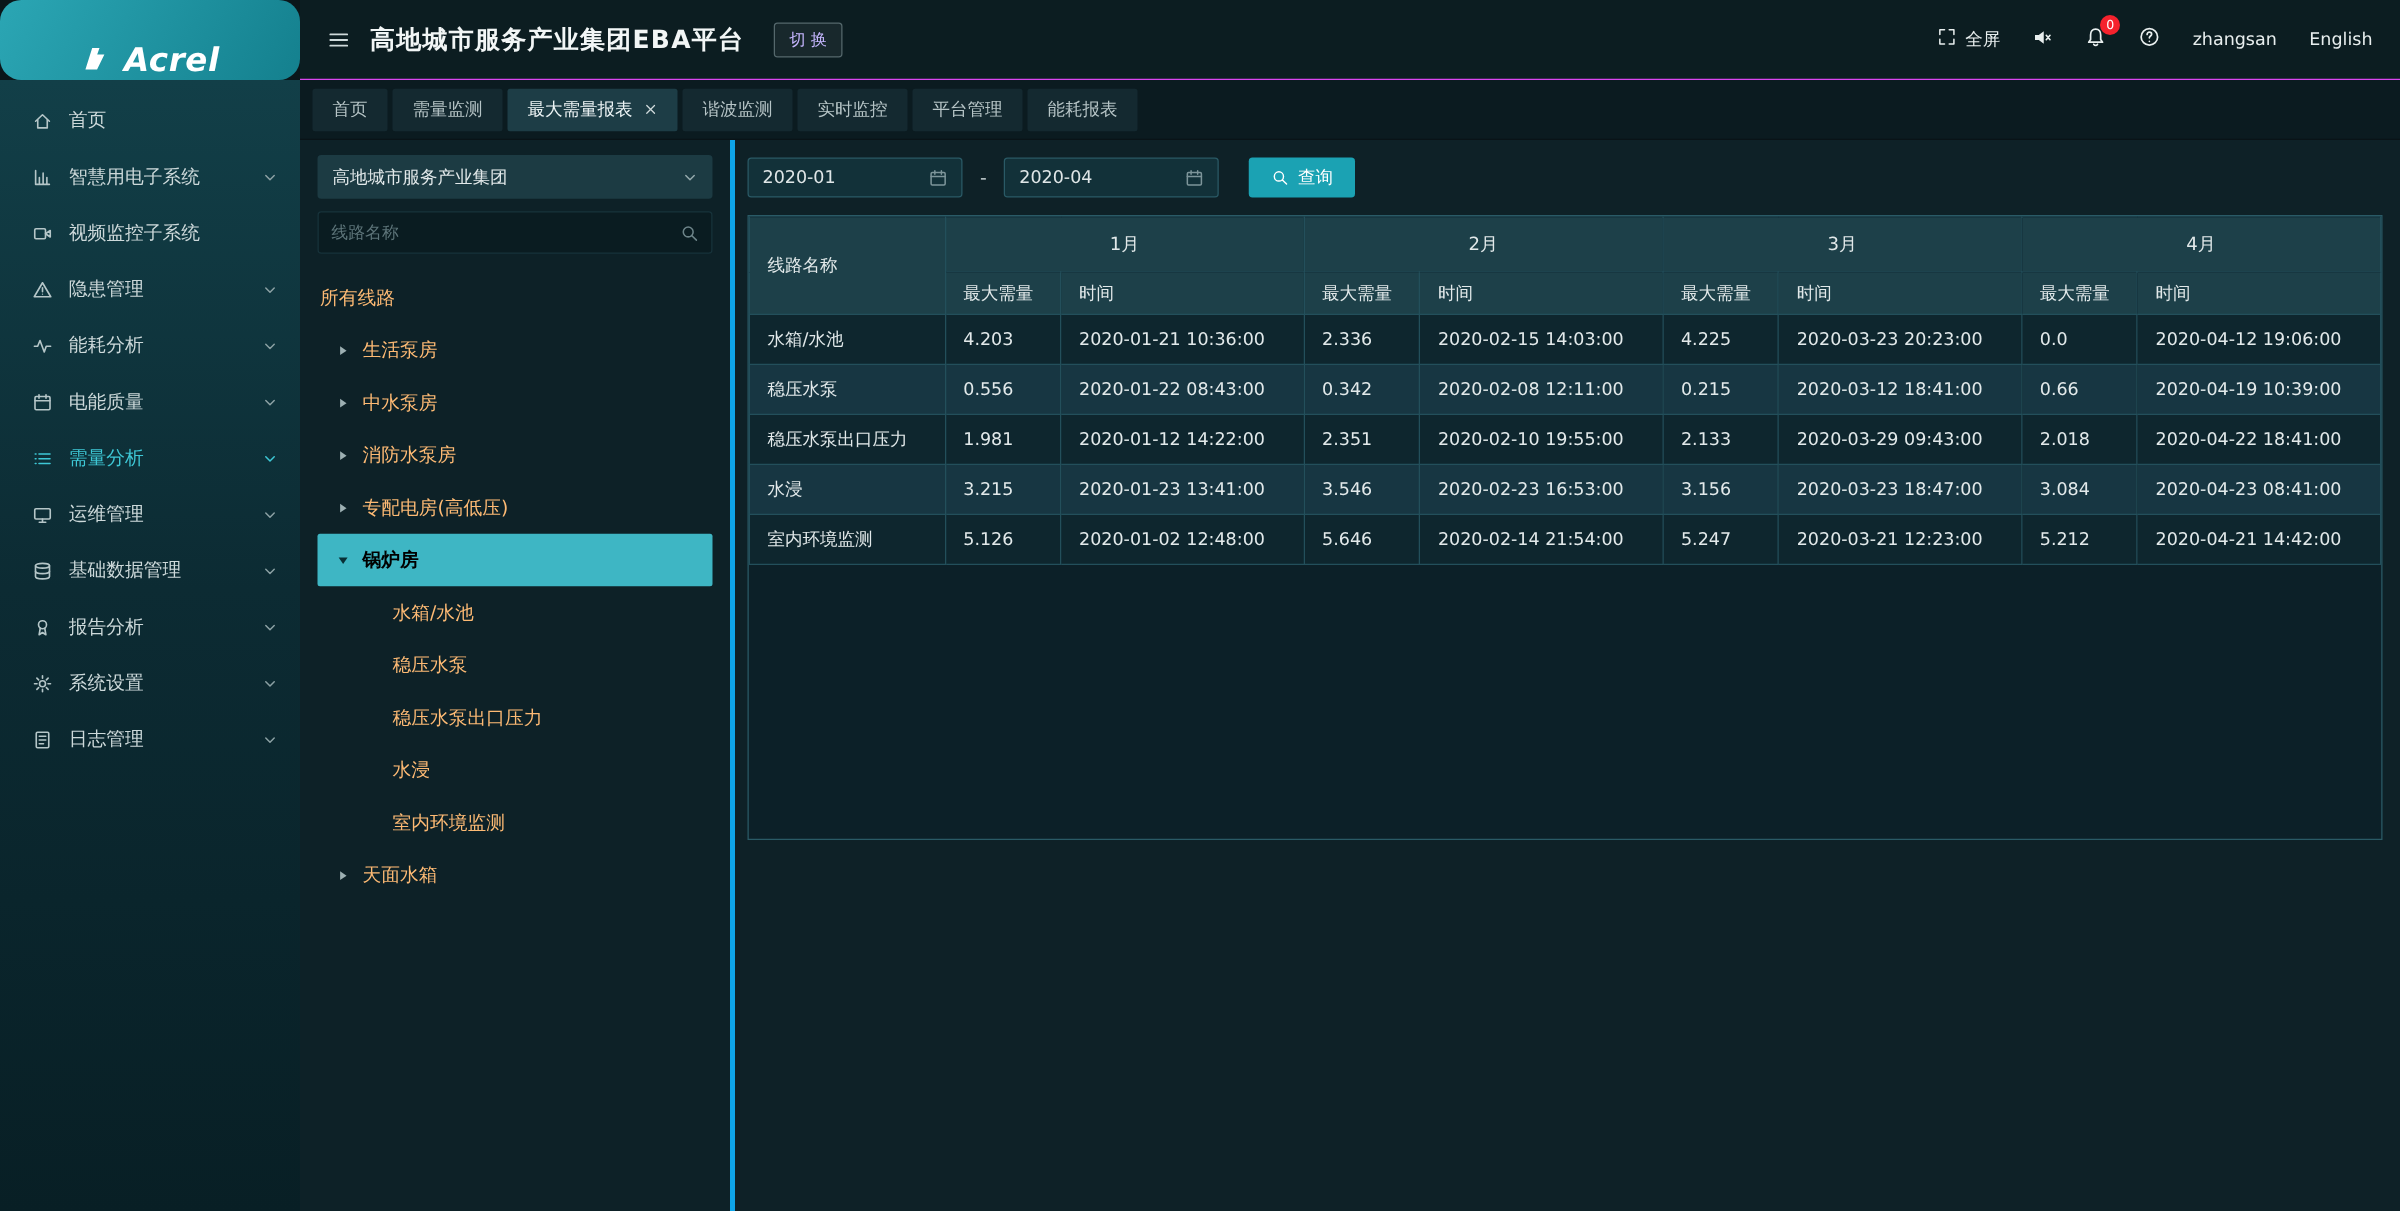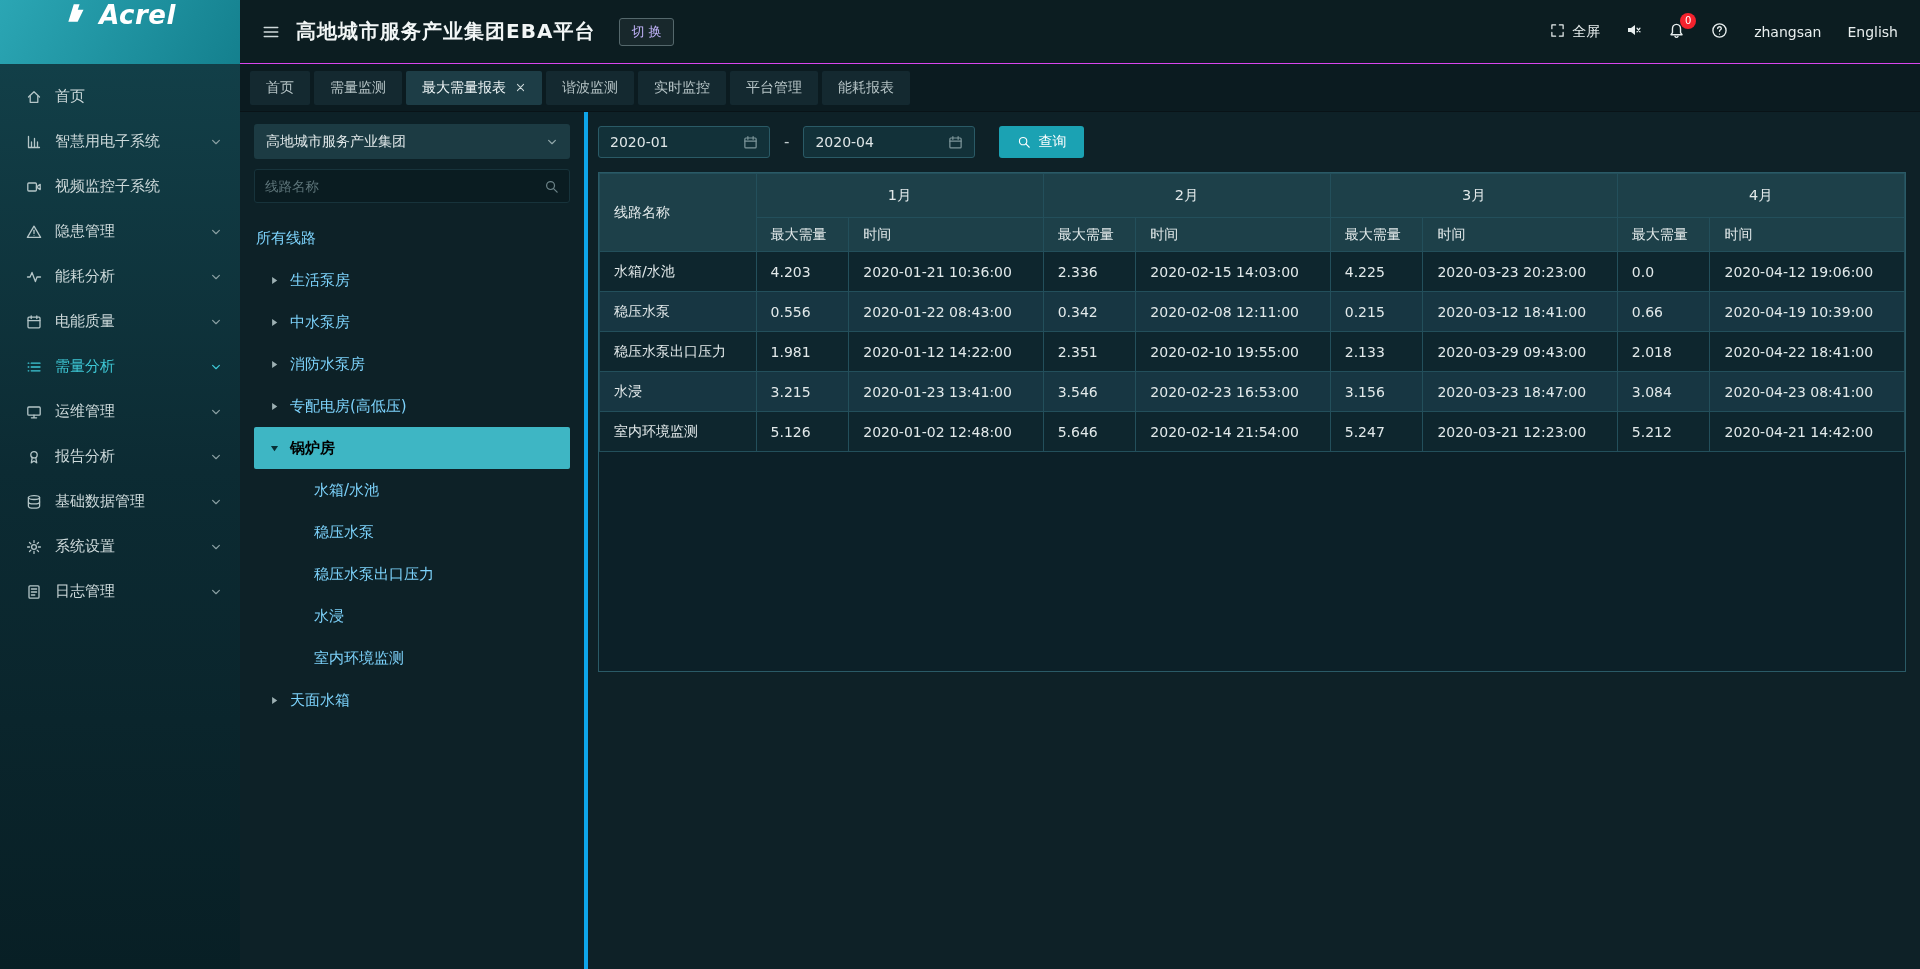--- a/index.html
+++ b/index.html
@@ -1,21 +1,21 @@
 <!DOCTYPE html>
 <html><head>
 <meta charset="utf-8">
 <style>
   *{box-sizing:border-box;margin:0;padding:0;}
   html,body{width:1920px;height:969px;}
   body{background:#0a161a;font-family:"DejaVu Sans","Liberation Sans",sans-serif;color:#dfe6e7;overflow:hidden;}
   .app{display:grid;grid-template-columns:240px 1fr;grid-template-rows:64px 1fr;grid-template-areas:"logo header" "sidebar content";width:1920px;height:969px;}
 
   
-  .logo{grid-area:logo;background:linear-gradient(120deg,#2ba6b4,#14808e);display:flex;align-items:flex-start;justify-content:center;gap:9px;}
+  .logo{grid-area:logo;background:linear-gradient(120deg,#2ba6b4,#14808e);display:flex;align-items:flex-end;justify-content:center;gap:9px;border-radius:17px;}
   .logo-text{font-size:26px;font-weight:bold;font-style:italic;color:#fff;letter-spacing:.5px;}
   .header{grid-area:header;background:#0c1d21;display:flex;align-items:center;padding:0 22px;gap:16px;border-bottom:1px solid #d946ef;}
   .hd-collapse{color:#cfd9da;display:flex;cursor:pointer;}
   .hd-title{font-size:20px;font-weight:bold;color:#f2f6f6;letter-spacing:1px;white-space:nowrap;}
   .hd-switch{margin-left:8px;background:rgba(255,255,255,.05);border:1px solid #55686c;color:#c4b5fd;font-size:13px;padding:4px 11px;border-radius:3px;cursor:pointer;font-family:inherit;}
   .hd-right{margin-left:auto;display:flex;align-items:center;gap:26px;text-align:right;}
   .hd-item{display:flex;align-items:center;gap:7px;font-size:14px;color:#e8eeee;cursor:pointer;white-space:nowrap;}
   .bell-wrap{position:relative;}
   .badge{position:absolute;top:-9px;right:-11px;background:#f5222d;color:#fff;font-size:10px;min-width:16px;height:16px;border-radius:8px;display:flex;align-items:center;justify-content:center;padding:0 4px;}
 
@@ -39,21 +39,21 @@
 
   
   .tree-panel{width:348px;background:#0d2127;border-right:4px solid #0ea5e9;padding:12px 14px;flex-shrink:0;overflow:hidden;}
   .org-select{height:35px;background:#1c3b43;border-radius:3px;display:flex;align-items:center;justify-content:space-between;padding:0 12px;font-size:14px;color:#e2e9ea;cursor:pointer;}
   .org-select .chev{color:#93a8ab;display:flex;}
   .search-box{margin-top:10px;height:34px;background:#0a1c21;border:1px solid #17333b;border-radius:3px;display:flex;align-items:center;padding:0 10px;}
   .search-box input{flex:1;background:transparent;border:none;outline:none;color:#dfe6e7;font-size:13.5px;font-family:inherit;}
   .search-box input::placeholder{color:#5d7479;}
   .search-box .s-icon{color:#6d8489;display:flex;cursor:pointer;}
   #tree{margin-top:14px;}
-  .tree-node{height:42px;display:flex;align-items:center;font-size:15px;color:#7dd3fc;cursor:pointer;gap:9px;border-radius:2px;white-space:nowrap;}
+  .tree-node{height:42px;display:flex;align-items:center;font-size:15px;color:#fdba74;cursor:pointer;gap:9px;border-radius:2px;white-space:nowrap;}
   .tree-node.lvl0{padding-left:2px;}
   .tree-node.lvl1{padding-left:15px;}
   .tree-node.lvl2{padding-left:60px;}
   .tree-node .tn-arrow{display:flex;color:#9db0b3;width:12px;flex-shrink:0;}
   .tree-node.selected{background:#3eb6c4;color:#000000;font-weight:bold;}
   .tree-node.selected .tn-arrow{color:#083036;}
 
   
   .main{flex:1;padding:12px 14px 0 10px;min-width:0;}
   .query-bar{display:flex;align-items:center;gap:14px;margin:2px 0 14px 0;}
@@ -227,40 +227,40 @@
           <span class="mi-label">运维管理</span>
           <span class="mi-chev">
             <svg viewBox="0 0 16 16" width="12" height="12" fill="none" stroke="currentColor" stroke-width="1.6" stroke-linecap="round" stroke-linejoin="round">
               <path d="M3.5 5.8 8 10.3l4.5-4.5"></path>
             </svg>
           </span>
         </div>
         <div class="menu-item">
           <span class="mi-icon">
             <svg viewBox="0 0 16 16" width="16" height="16" fill="none" stroke="currentColor" stroke-width="1.3" stroke-linecap="round" stroke-linejoin="round">
-              <circle cx="8" cy="5.8" r="3.2"></circle>
-              <path d="M6.2 8.6 5.3 13.8 8 12l2.7 1.8-.9-5.2"></path>
-            </svg>
-          </span>
-          <span class="mi-label">报告分析</span>
-          <span class="mi-chev">
-            <svg viewBox="0 0 16 16" width="12" height="12" fill="none" stroke="currentColor" stroke-width="1.6" stroke-linecap="round" stroke-linejoin="round">
-              <path d="M3.5 5.8 8 10.3l4.5-4.5"></path>
-            </svg>
-          </span>
-        </div>
-        <div class="menu-item">
-          <span class="mi-icon">
-            <svg viewBox="0 0 16 16" width="16" height="16" fill="none" stroke="currentColor" stroke-width="1.3" stroke-linecap="round" stroke-linejoin="round">
               <ellipse cx="8" cy="3.6" rx="5.6" ry="1.9"></ellipse>
               <path d="M2.4 3.6v8.6c0 1 2.5 1.9 5.6 1.9s5.6-.9 5.6-1.9V3.6"></path>
               <path d="M2.4 8c0 1 2.5 1.9 5.6 1.9S13.6 9 13.6 8"></path>
             </svg>
           </span>
           <span class="mi-label">基础数据管理</span>
+          <span class="mi-chev">
+            <svg viewBox="0 0 16 16" width="12" height="12" fill="none" stroke="currentColor" stroke-width="1.6" stroke-linecap="round" stroke-linejoin="round">
+              <path d="M3.5 5.8 8 10.3l4.5-4.5"></path>
+            </svg>
+          </span>
+        </div>
+        <div class="menu-item">
+          <span class="mi-icon">
+            <svg viewBox="0 0 16 16" width="16" height="16" fill="none" stroke="currentColor" stroke-width="1.3" stroke-linecap="round" stroke-linejoin="round">
+              <circle cx="8" cy="5.8" r="3.2"></circle>
+              <path d="M6.2 8.6 5.3 13.8 8 12l2.7 1.8-.9-5.2"></path>
+            </svg>
+          </span>
+          <span class="mi-label">报告分析</span>
           <span class="mi-chev">
             <svg viewBox="0 0 16 16" width="12" height="12" fill="none" stroke="currentColor" stroke-width="1.6" stroke-linecap="round" stroke-linejoin="round">
               <path d="M3.5 5.8 8 10.3l4.5-4.5"></path>
             </svg>
           </span>
         </div>
         <div class="menu-item">
           <span class="mi-icon">
             <svg viewBox="0 0 16 16" width="16" height="16" fill="none" stroke="currentColor" stroke-width="1.3" stroke-linecap="round" stroke-linejoin="round">
               <circle cx="8" cy="8" r="2.4"></circle>

